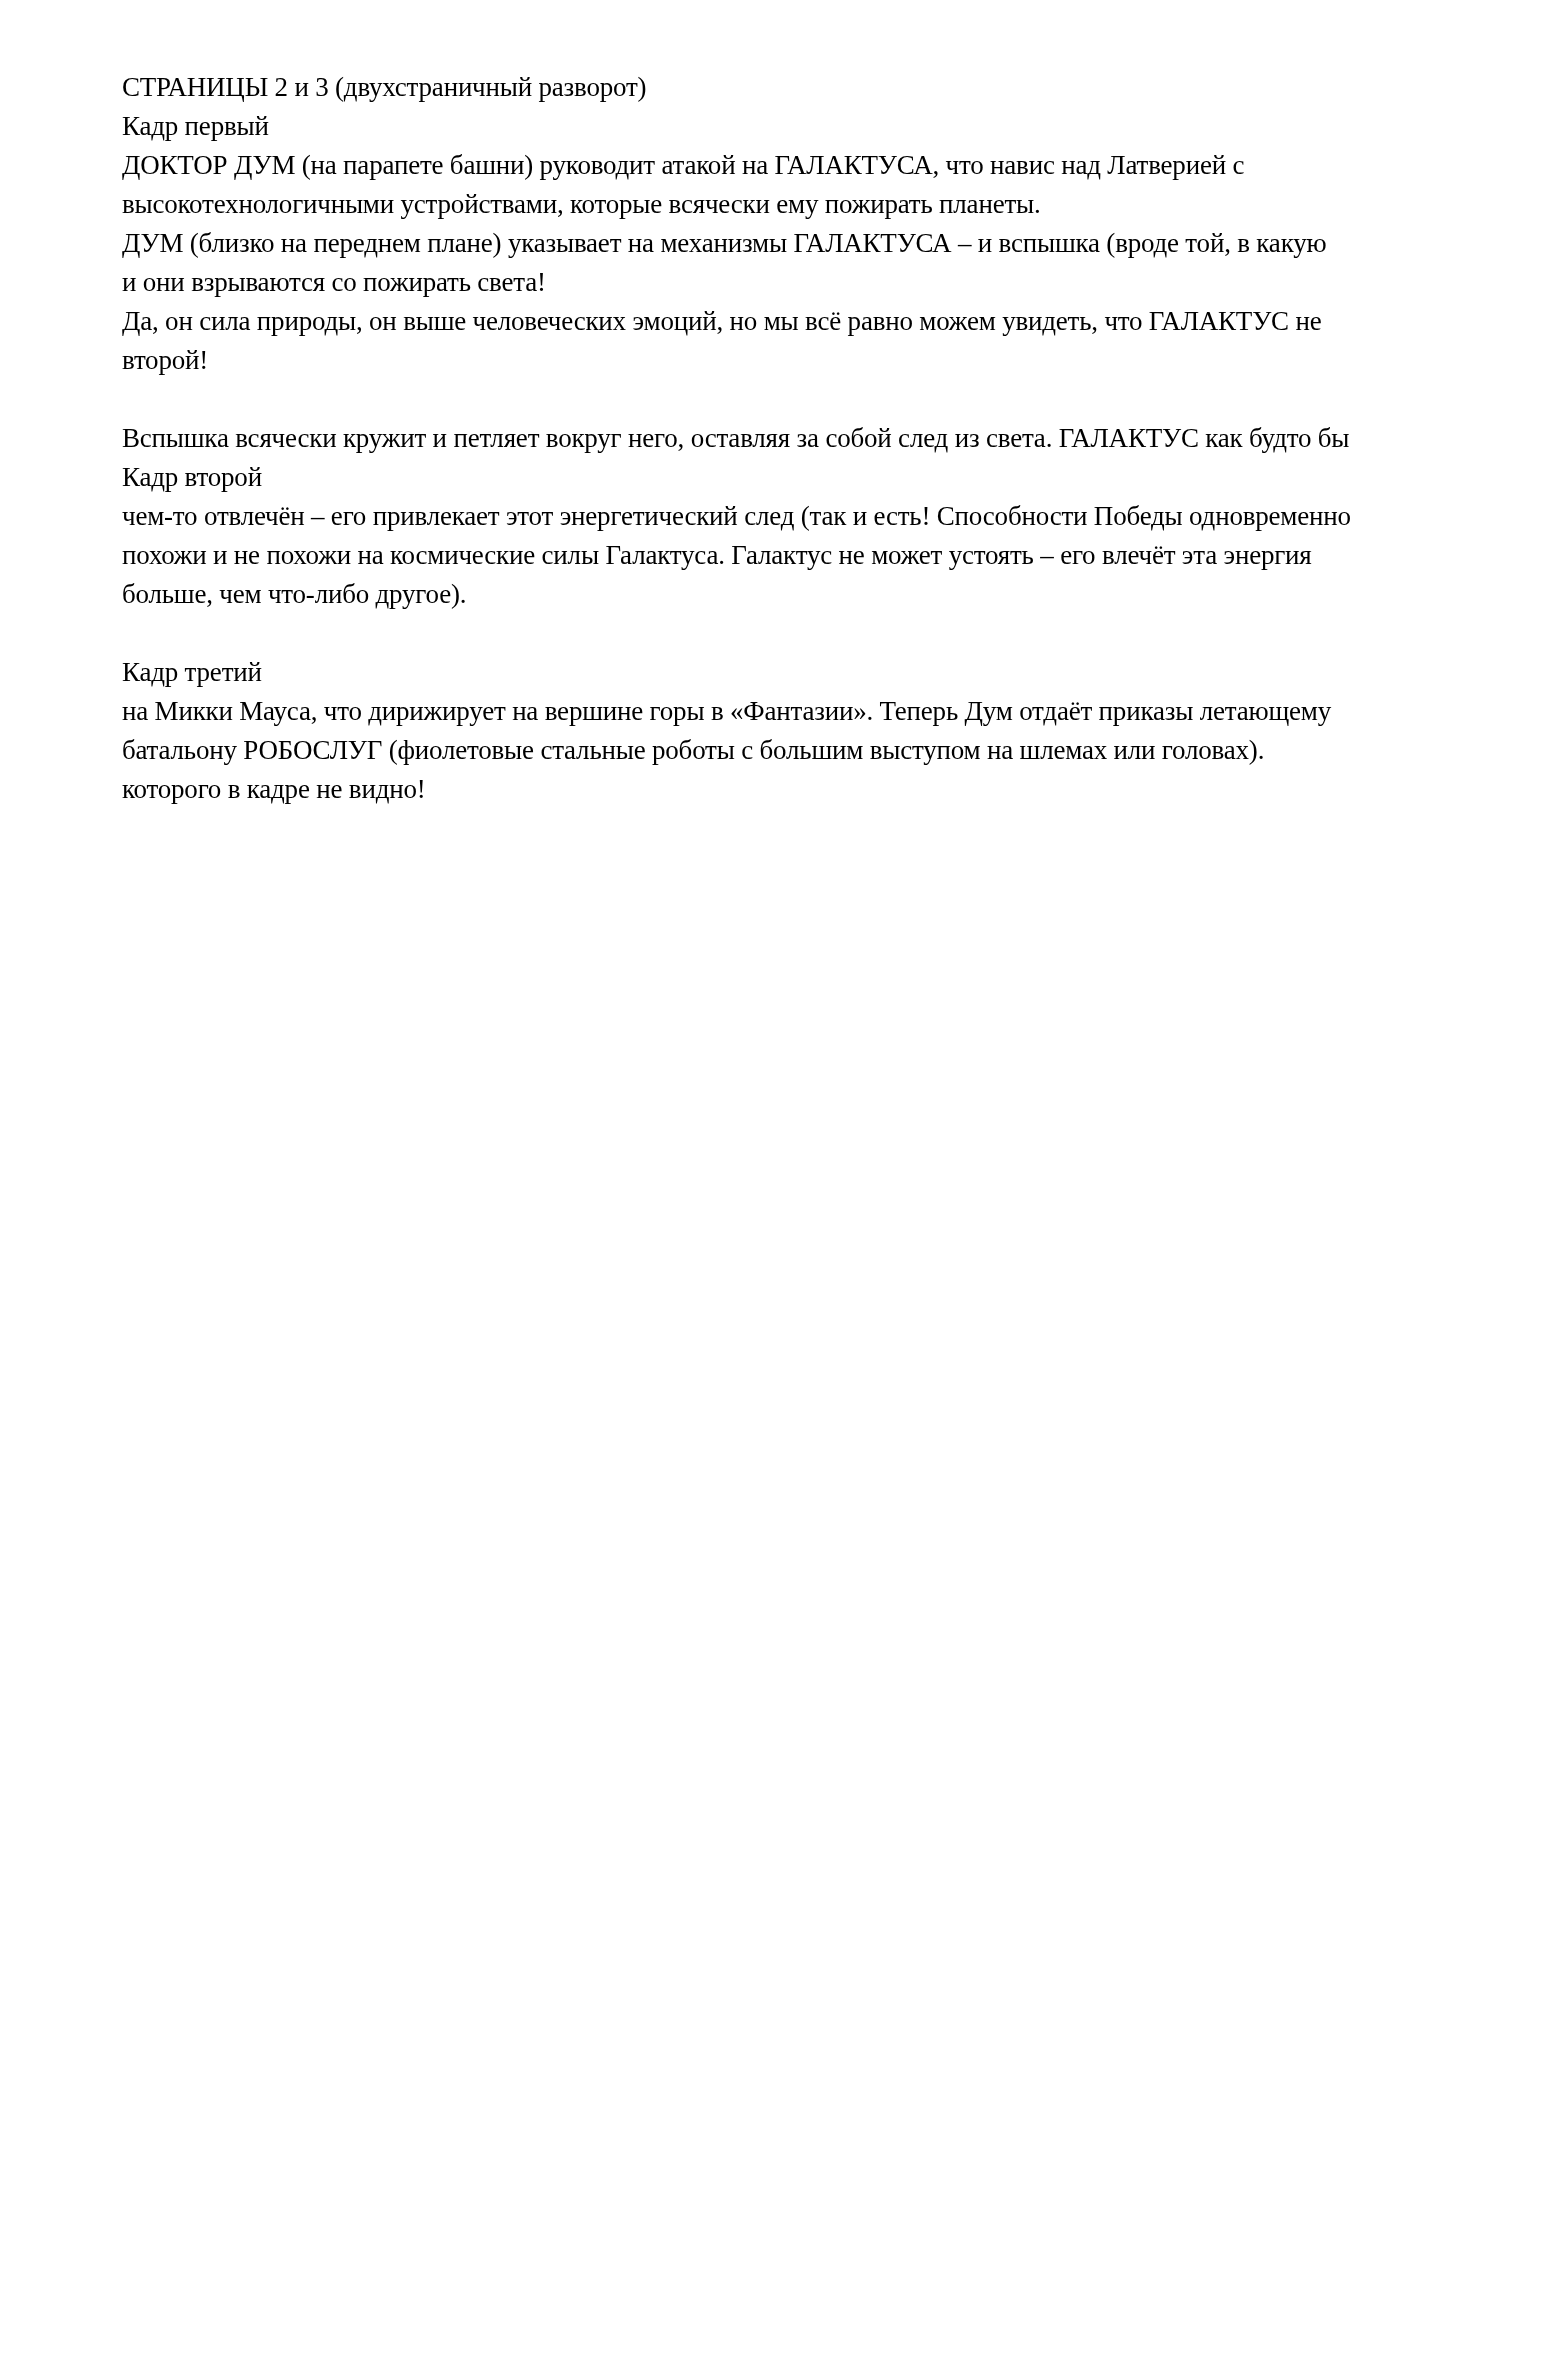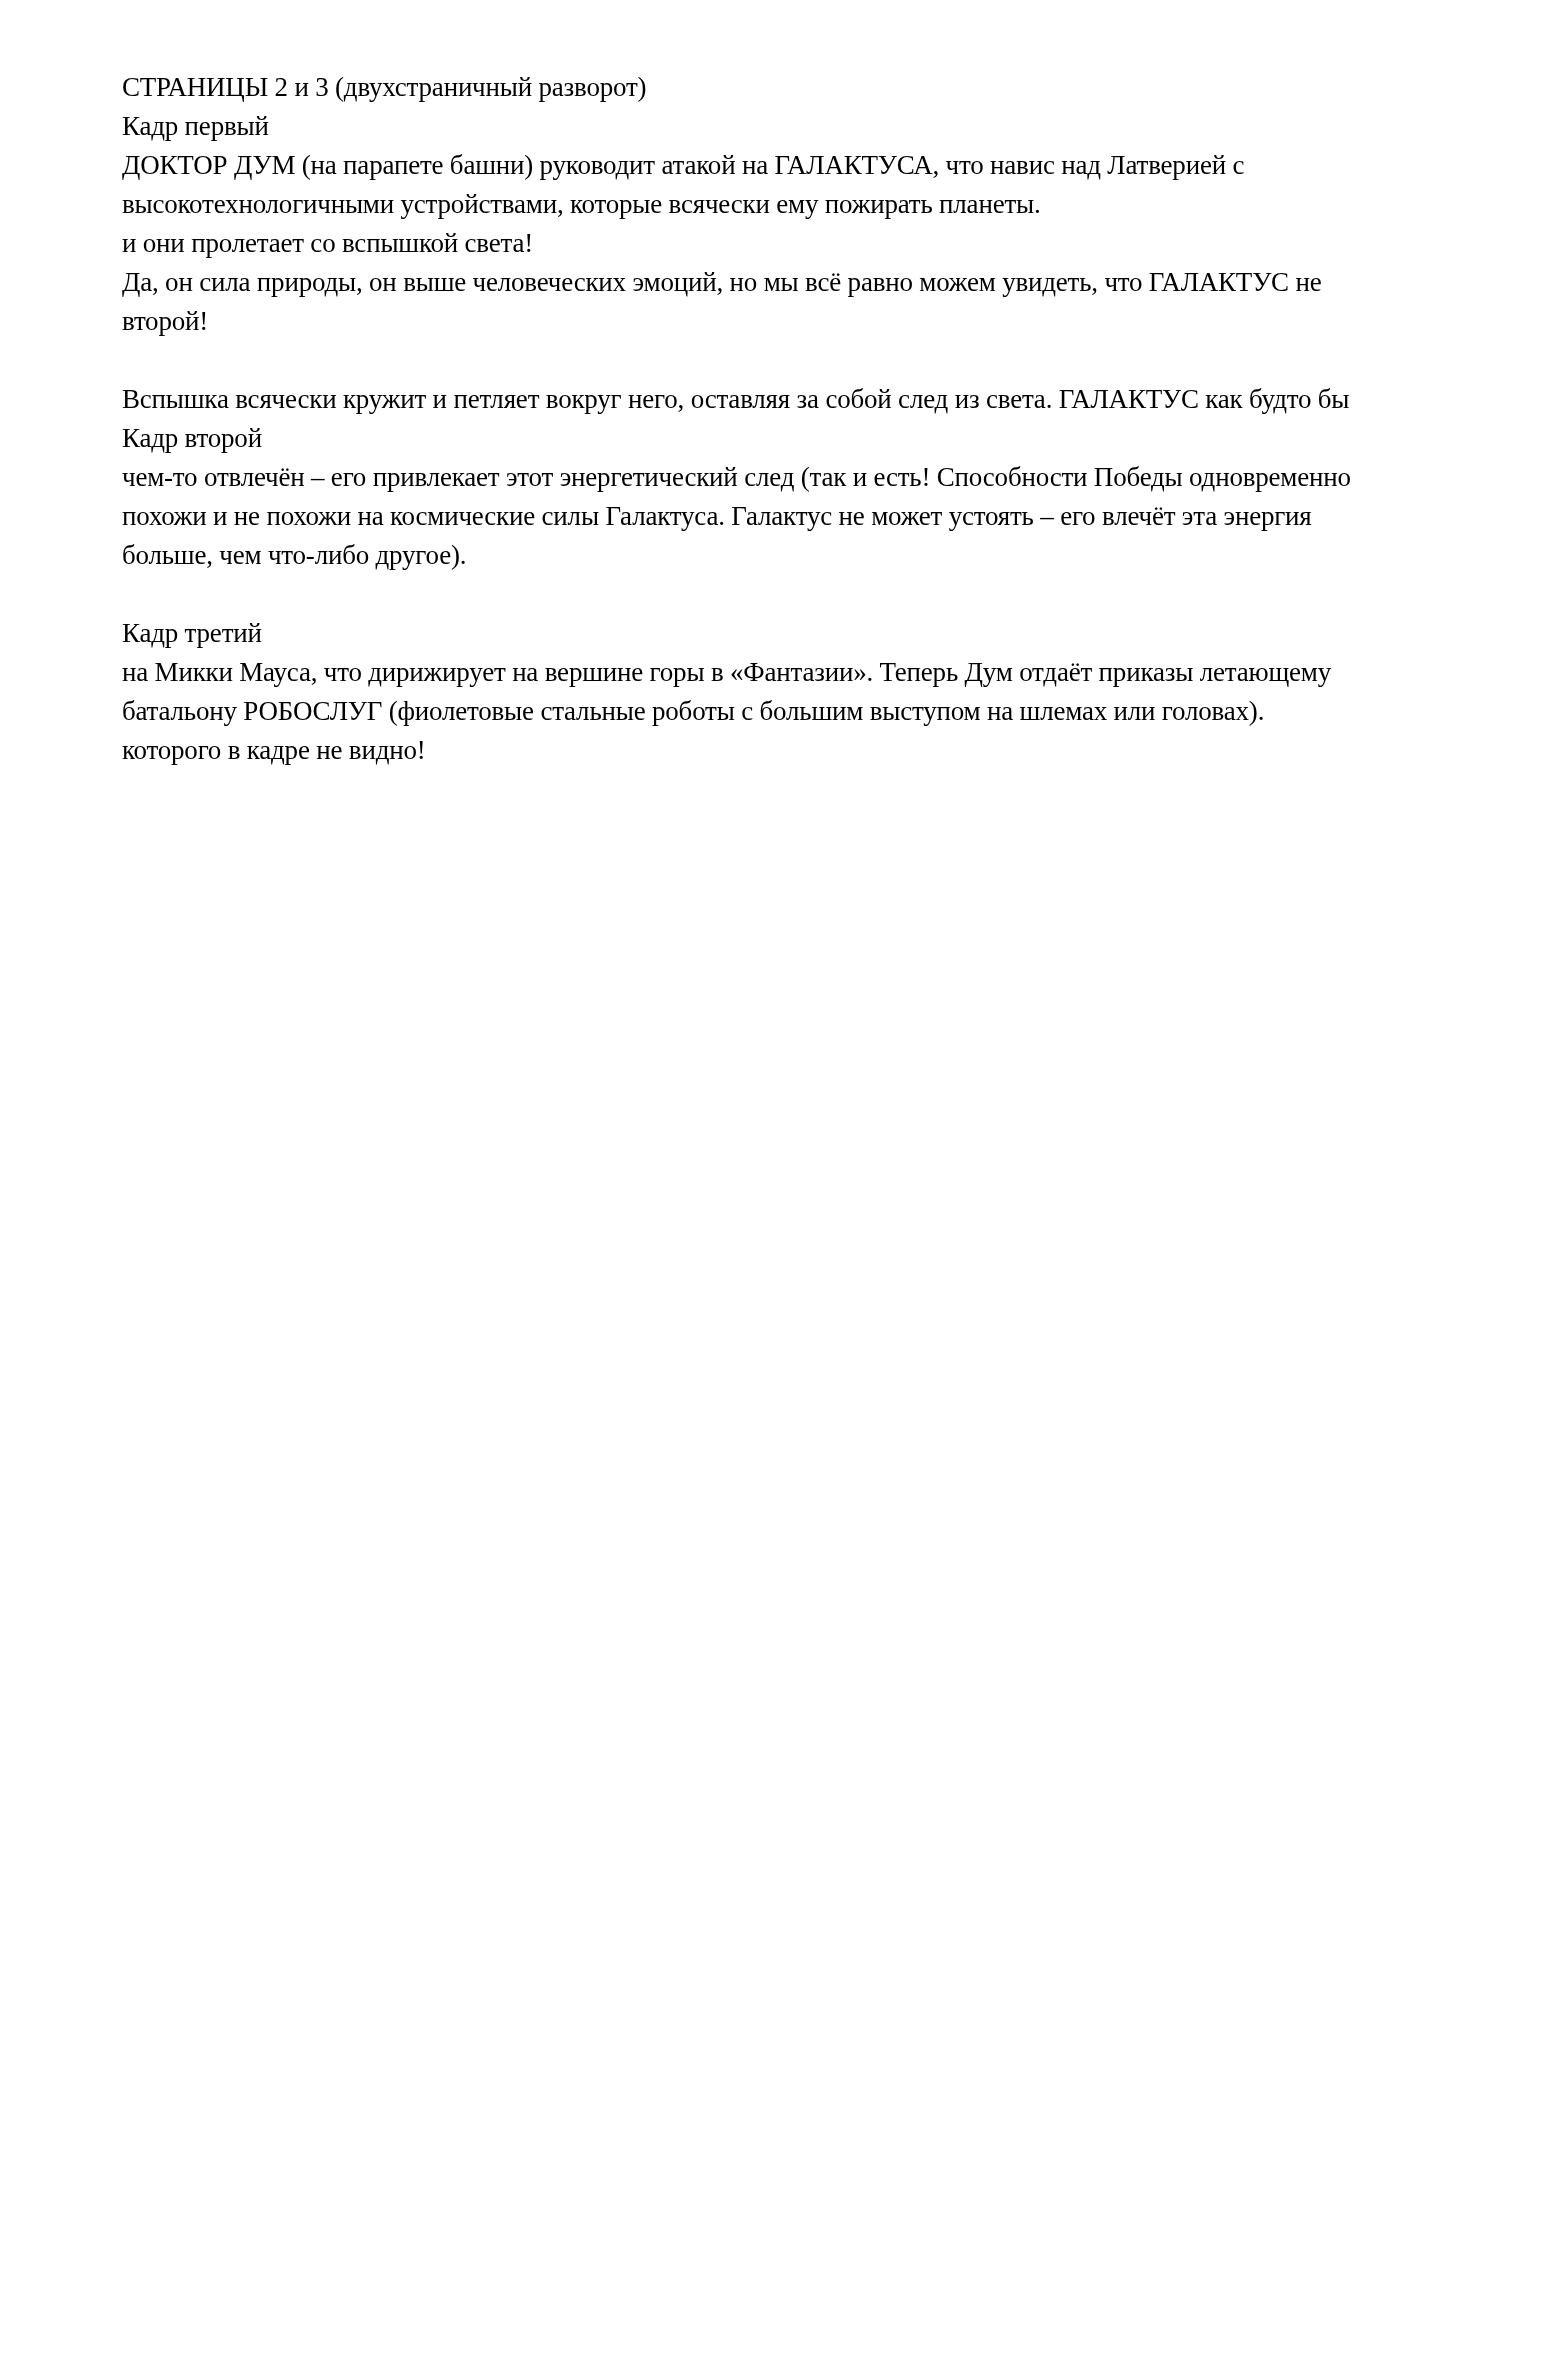--- a/index.html
+++ b/index.html
@@ -35,21 +35,22 @@
 </head>
 <body>
 
 <div class="page">
 
   <div class="paragraph">
     <div class="text-line">СТРАНИЦЫ 2 и 3 (двухстраничный разворот)</div>
     <div class="text-line">Кадр первый</div>
     <div class="text-line">ДОКТОР ДУМ (на парапете башни) руководит атакой на ГАЛАКТУСА, что навис над Латверией с</div>
     <div class="text-line">высокотехнологичными устройствами, которые всячески ему пожирать планеты.</div>
-    <div class="text-line">и они пролетает со вспышкой света!</div>
+    <div class="text-line">ДУМ (близко на переднем плане) указывает на механизмы ГАЛАКТУСА – и вспышка (вроде той, в какую</div>
+    <div class="text-line">и они взрываются со пожирать света!</div>
     <div class="text-line">Да, он сила природы, он выше человеческих эмоций, но мы всё равно можем увидеть, что ГАЛАКТУС не</div>
     <div class="text-line">второй!</div>
   </div>
 
   <div class="paragraph">
     <div class="text-line">Вспышка всячески кружит и петляет вокруг него, оставляя за собой след из света. ГАЛАКТУС как будто бы</div>
     <div class="text-line">Кадр второй</div>
     <div class="text-line">чем-то отвлечён – его привлекает этот энергетический след (так и есть! Способности Победы одновременно</div>
     <div class="text-line">похожи и не похожи на космические силы Галактуса. Галактус не может устоять – его влечёт эта энергия</div>
     <div class="text-line">больше, чем что-либо другое).</div>

